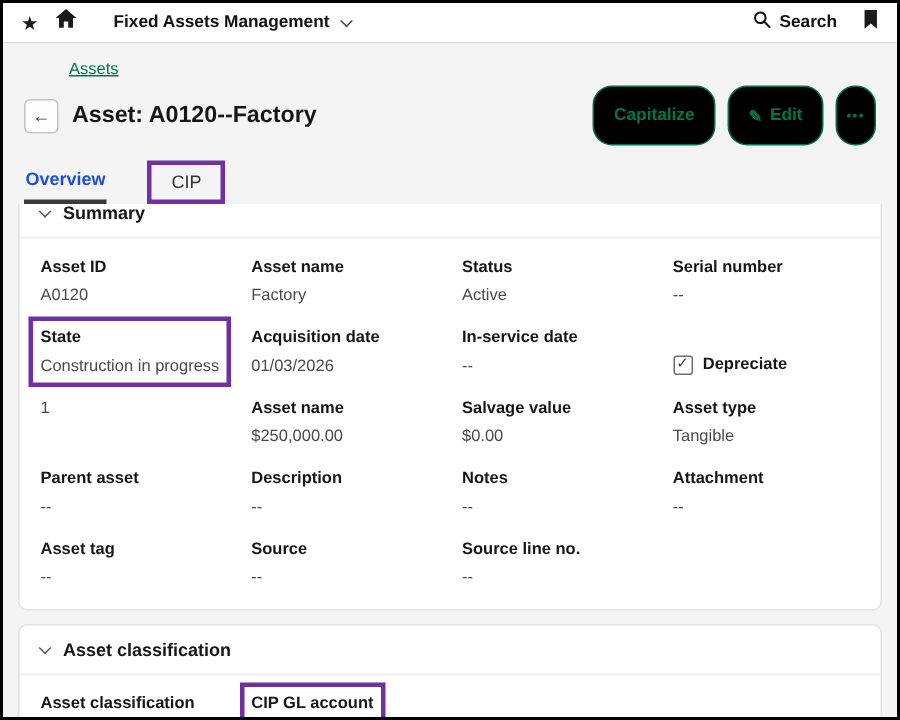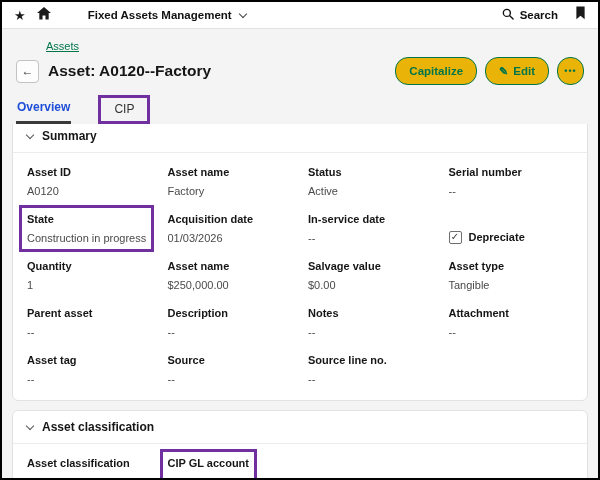--- a/index.html
+++ b/index.html
@@ -5,35 +5,35 @@
   :root { --green:#00754a; --purple:#7030a0; }
   * { box-sizing: border-box; margin: 0; padding: 0; }
   html,body { background:#fff; }
   body { font-family:"Liberation Sans", sans-serif; color:#1a1a1a; }
   .screen { width:600px; height:480px; border:2px solid #000; background:#f4f4f4; overflow:hidden; display:flex; flex-direction:column; }
 
   
   .topbar { height:27px; background:#fff; border-bottom:1px solid #e1e1e1; display:flex; align-items:center; padding:0 12px; gap:11px; flex:0 0 auto; }
   .icon-wrap { display:inline-flex; align-items:center; justify-content:center; background:none; border:none; cursor:pointer; }
   .star-glyph { font-size:13px; line-height:1; color:#1a1a1a; }
-  .app-switch { display:flex; align-items:center; gap:8px; cursor:pointer; margin-left:26px; }
+  .app-switch { display:flex; align-items:center; gap:8px; cursor:pointer; margin-left:14px; }
   .app-name { font-size:11.5px; font-weight:700; color:#111; }
   .chev { width:6px; height:6px; border-right:1.5px solid #444; border-bottom:1.5px solid #444; transform:rotate(45deg); display:inline-block; margin-top:-3px; }
   .spacer { flex:1; }
   .search { display:flex; align-items:center; gap:6px; cursor:pointer; margin-right:6px; }
   .s-label { font-size:11.5px; font-weight:700; color:#111; }
 
   
   .page-header { padding:7px 14px 7px; flex:0 0 auto; }
   .breadcrumb { font-size:11px; color:var(--green); text-decoration:underline; margin-left:30px; cursor:pointer; display:inline-block; }
   .title-row { display:flex; align-items:center; gap:9px; margin-top:3px; }
   .back-btn { width:23px; height:23px; border:1px solid #c3c3c3; border-radius:4px; background:#fdfdfd; font-size:12px; color:#333; cursor:pointer; display:flex; align-items:center; justify-content:center; }
   .page-title { font-size:15.5px; font-weight:700; color:#161616; }
   .actions { margin-left:auto; display:flex; align-items:center; gap:8px; }
-  .pill { height:28px; padding:0 13px; border:1px solid var(--green); border-radius:13px; background:#eab308; color:var(--green); font-size:11.5px; font-weight:700; cursor:pointer; display:inline-flex; align-items:center; gap:5px; font-family:inherit; }
+  .pill { height:40px; padding:0 13px; border:1px solid var(--green); border-radius:13px; background:#000000; color:var(--green); font-size:11.5px; font-weight:700; cursor:pointer; display:inline-flex; align-items:center; gap:5px; font-family:inherit; }
   .pencil { font-size:11px; }
   .pill.more { width:27px; padding:0; justify-content:center; letter-spacing:1px; font-size:9px; }
 
   
   .tabs { display:flex; align-items:flex-end; gap:30px; padding:2px 14px 0; flex:0 0 auto; }
   .tab { font-size:12px; color:#333; padding:6px 1px 7px; cursor:pointer; border-bottom:3px solid transparent; }
   .tab.active { font-weight:700; color:#1d4ed8; border-bottom-color:#3a3a3a; }
   .tab.ann-tab { outline:3px solid var(--purple); padding:4px 13px 5px; margin-bottom:3px; border-bottom:none; }
 
   
@@ -157,21 +157,20 @@
           <div class="fvalue">--</div>
         </div>
         <div class="field field-checkbox">
           <span class="cbx">
             <span class="check">✓</span>
           </span>
           <span class="flabel cbx-label">Depreciate</span>
         </div>
 
         <div class="field">
-          <div class="flabel">Quantity</div>
           <div class="fvalue">1</div>
         </div>
         <div class="field">
           <div class="flabel">Asset name</div>
           <div class="fvalue">$250,000.00</div>
         </div>
         <div class="field">
           <div class="flabel">Salvage value</div>
           <div class="fvalue">$0.00</div>
         </div>

